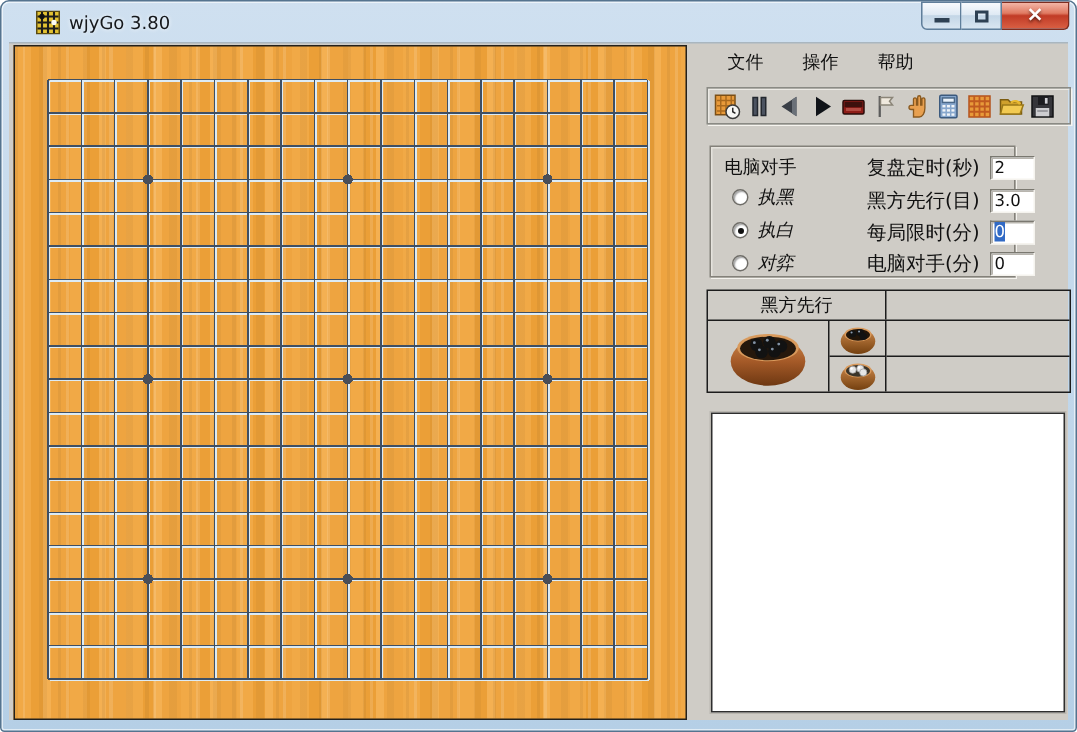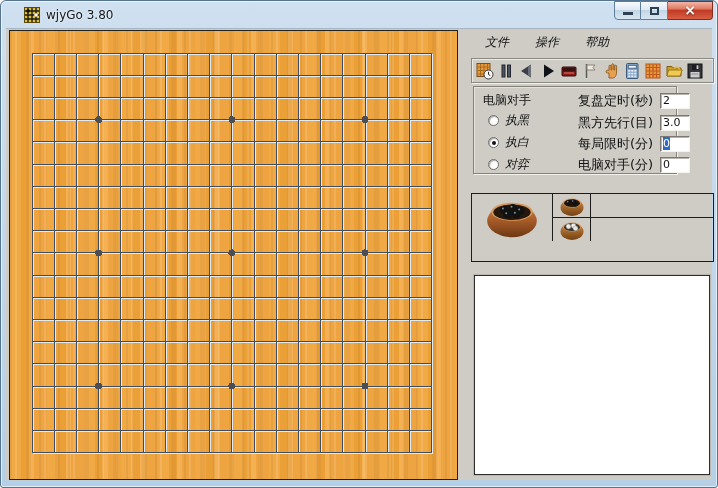--- a/index.html
+++ b/index.html
@@ -29,29 +29,29 @@
 
   
   .board { position:absolute; left:3px; top:2px; width:449px; height:450px; border:1px solid #23211d;
            background-color:#efa542;
            background-image:
              repeating-linear-gradient(90deg, rgba(0,0,0,.05) 0 2px, rgba(0,0,0,0) 2px 5px, rgba(255,255,255,.13) 5px 7px, rgba(0,0,0,0) 7px 16px, rgba(0,0,0,.04) 16px 21px, rgba(0,0,0,0) 21px 29px),
              repeating-linear-gradient(90deg, #f1a946 0 11px, #eb9f37 11px 19px, #f4b052 19px 24px, #eea440 24px 37px); }
   .board svg { display:block; width:447px; height:448px; }
 
   
-  .menubar { position:absolute; left:465px; top:3px; width:243px; height:22px; display:flex; align-items:flex-end; padding-left:8px;font-style:italic; }
+  .menubar { position:absolute; left:465px; top:3px; width:243px; height:22px; display:flex; align-items:flex-start; padding-left:8px; }
   .menu-item { padding:2px 6px; margin-right:14px; color:#101010; }
 
   .toolbar { position:absolute; left:465px; top:30px; width:243px; height:25px; border:1px solid #8a8a84;
              box-shadow:inset 1px 1px 0 #eceae5, 1px 1px 0 #f6f4ef; display:flex; align-items:center; padding-left:2px; }
   .tbtn { width:21px; height:21px; display:flex; align-items:center; justify-content:center; }
   .tbtn svg { display:block; }
 
-  .groupbox { position:absolute; left:467px; top:58px; width:204px; height:88px; border:1px solid #84817a;
+  .groupbox { position:absolute; left:467px; top:69px; width:204px; height:88px; border:1px solid #84817a;
               box-shadow:1px 1px 0 #f4f2ed, inset 1px 1px 0 #e6e3dd; }
   .gb-label { position:absolute; left:9px; top:5px; }
   .radio-row { position:absolute; left:14px; display:flex; align-items:center; }
   .radio { width:11px; height:11px; border-radius:50%; background:#fff; border:1px solid #6f6d68;
            box-shadow:inset 1px 1px 1px rgba(0,0,0,.35); position:relative; flex:0 0 auto; }
   .radio-dot { position:absolute; left:3px; top:3px; width:4px; height:4px; border-radius:50%; background:transparent; }
   .radio-dot.on { background:#111; }
   .radio-label { margin-left:6px;font-style:italic; }
   .field-row { position:absolute; left:104px; display:flex; align-items:center; }
   .field-label { width:80px; text-align:left; white-space:nowrap; font-size:13px; }
@@ -321,20 +321,24 @@
         <span class="field-label">每局限时(分)</span>
         <span class="field-box"><span class="val selected-text">0</span></span>
       </div>
       <div class="field-row" style="top:69px">
         <span class="field-label">电脑对手(分)</span>
         <span class="field-box"><span class="val">0</span></span>
       </div>
     </div>
 
     <div class="status">
+      <div class="st-row1">
+        <div class="st-turn">黑方先行</div>
+        <div class="st-r1-empty"></div>
+      </div>
       <div class="st-body">
         <div class="st-bigcell">
           <svg width="62" height="44" viewBox="0 0 64 46">
             <defs>
               <linearGradient id="bw1" x1="0" y1="0" x2="0" y2="1">
                 <stop offset="0" stop-color="#cf8a4c"></stop>
                   <stop offset="0.5" stop-color="#a55a28"></stop>
                   <stop offset="1" stop-color="#6e3812"></stop>
               </linearGradient>
             </defs>

